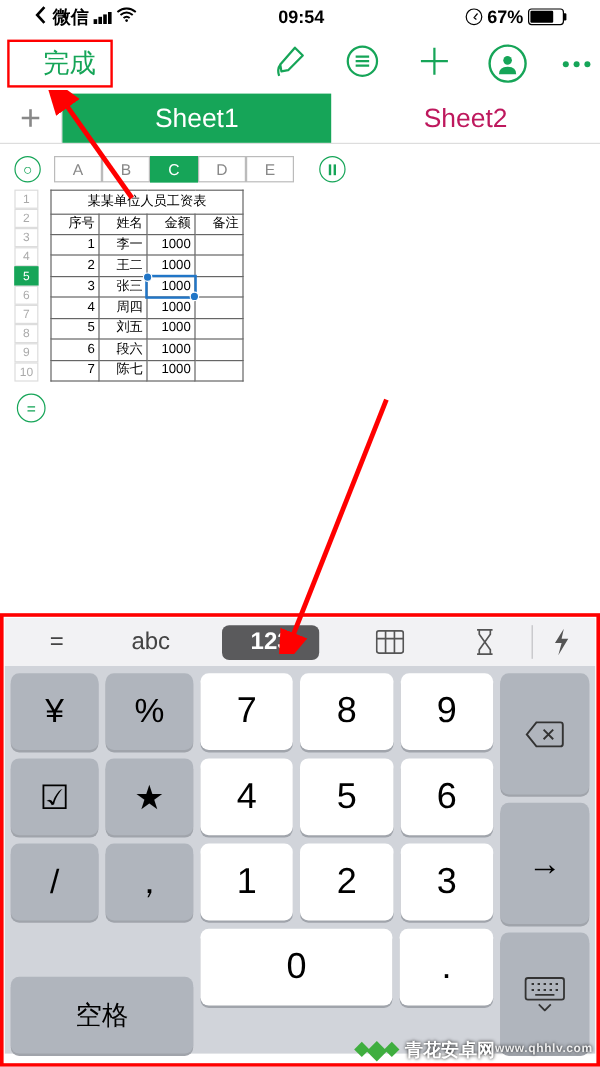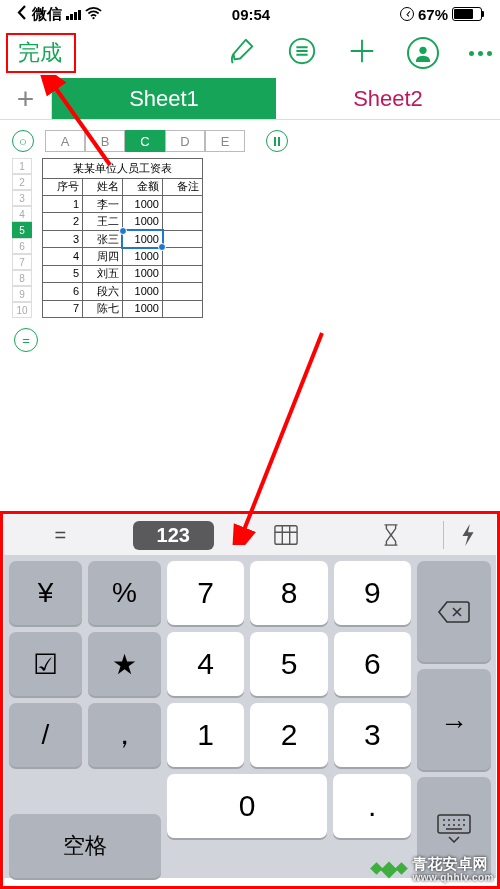--- a/index.html
+++ b/index.html
@@ -1,34 +1,34 @@
 <!DOCTYPE html>
 <html><head>
 <meta charset="utf-8">
 <style>
   * { box-sizing: border-box; margin: 0; padding: 0; }
   body { font-family: -apple-system, "PingFang SC", sans-serif; width: 500px; height: 889px; background: #fff; position: relative; overflow: hidden; }
-  .status-bar { height: 28px; display: flex; justify-content: space-between; align-items: center; padding: 0 16px; font-size: 15px; font-weight: 600; }
+  .status-bar { height: 28px; display: flex; justify-content: space-between; align-items: center; padding: 0 28px; font-size: 15px; font-weight: 600; }
   .status-left { display: flex; align-items: center; gap: 4px; }
   .status-right { display: flex; align-items: center; gap: 4px; }
   .back-chevron svg { width: 12px; height: 15px; }
   .signal-bars { display: flex; align-items: flex-end; gap: 1px; height: 12px; }
   .signal-bars span { width: 3px; background: #000; display: block; }
   .b1 { height: 4px; } .b2 { height: 6px; } .b3 { height: 8px; } .b4 { height: 10px; }
   .wifi svg { width: 17px; height: 13px; }
   .battery { display: flex; align-items: center; }
   .battery-body { width: 30px; height: 14px; border: 1.5px solid #000; border-radius: 3px; position: relative; }
   .battery-fill { position: absolute; left: 1px; top: 1px; bottom: 1px; width: 67%; background: #000; border-radius: 1px; }
   .battery-tip { width: 2px; height: 6px; background: #000; border-radius: 0 1px 1px 0; }
   .clock-icon { width: 14px; height: 14px; border: 1.5px solid #000; border-radius: 50%; position: relative; }
   .clock-icon::before { content: ""; position: absolute; left: 50%; top: 50%; width: 4px; height: 1px; background: #000; transform-origin: 0 0; transform: rotate(-50deg); }
   .clock-icon::after { content: ""; position: absolute; left: 50%; top: 50%; width: 3px; height: 1px; background: #000; transform-origin: 0 0; transform: rotate(40deg); }
 
   .toolbar { height: 50px; display: flex; align-items: center; justify-content: space-between; padding: 0 8px 0 6px; position: relative; }
-  .done-box { border: 2.5px solid #ff0000; padding: 3px 12px 3px 10px; }
+  .done-box { border: 2.5px solid #ff0000; padding: 3px 12px 3px 28px; }
   .done-text { color: #16a558; font-size: 22px; font-weight: 400; }
   .toolbar-icons { display: flex; align-items: center; gap: 30px; }
   .toolbar-icons svg { width: 30px; height: 30px; }
   .avatar-circle { width: 32px; height: 32px; border: 2.5px solid #16a558; border-radius: 50%; display: flex; align-items: center; justify-content: center; }
   .avatar-circle svg { width: 18px; height: 18px; }
   .more-dots { display: flex; gap: 4px; }
   .more-dots span { width: 5px; height: 5px; background: #16a558; border-radius: 50%; }
 
   .sheet-tabs { height: 42px; display: flex; align-items: stretch; border-bottom: 1px solid #ddd; }
   .add-tab { width: 52px; display: flex; align-items: center; justify-content: center; font-size: 30px; color: #888; border-right: 1px solid #ddd; }
@@ -86,21 +86,21 @@
   .mid-row { display: flex; gap: 6px; }
   .mid-key { flex: 1; }
   .space-key { flex: 1; margin-top: 40px; }
   .left-row { display: flex; gap: 6px; }
   .left-key { flex: 1; }
 
   .watermark { position: absolute; right: 6px; bottom: 6px; z-index: 10; display: flex; align-items: center; gap: 6px; color: #fff; text-shadow: 0 0 3px #000; font-weight: 600; }
   .wm-logo { display: flex; gap: 2px; }
   .wm-logo span { width: 9px; height: 9px; background: #3fae3f; transform: rotate(45deg); }
   .wm-logo span:nth-child(2) { width: 12px; height: 12px; }
-  .wm-text { display: flex; flex-direction: column; line-height: 1; }
+  .wm-text { display: flex; flex-direction: row; line-height: 1; }
   .wm-text .t1 { font-size: 15px; }
   .wm-text .t2 { font-size: 10px; letter-spacing: 0.5px; color: #eee; margin-top: 2px; }
 </style>
 </head>
 <body>
 
 <div class="status-bar">
   <div class="status-left">
     <span class="back-chevron"><svg viewBox="0 0 10 15">
           <path d="M8 1 L2 7.5 L8 14" stroke="#000" stroke-width="2.2" fill="none"></path>
@@ -266,20 +266,21 @@
       <marker id="ah2" markerWidth="10" markerHeight="10" refX="2" refY="3" orient="auto">
         <path d="M0,0 L0,6 L9,3 z" fill="#ff0000"></path>
       </marker>
     </defs>
     <line x1="310" y1="8" x2="230" y2="210" stroke="#ff0000" stroke-width="4" marker-end="url(#ah2)"></line>
   </svg>
 
 <div class="kbd-wrap">
   <div class="kbd-bar">
     <div class="kbd-bar-item">=</div>
+    <div class="kbd-bar-item">abc</div>
     <div class="kbd-bar-item pill">123</div>
     <div class="kbd-bar-item">
         <svg viewBox="0 0 26 22">
           <rect x="1" y="1" width="24" height="20" rx="2" stroke="#555" stroke-width="1.5" fill="none"></rect>
           <path d="M1 8h24 M9 1v20 M17 1v20" stroke="#555" stroke-width="1.5"></path>
         </svg>
       </div>
     <div class="kbd-bar-item">
         <svg viewBox="0 0 20 26">
           <path d="M3 2h14 M3 24h14 M5 2v4 l5 7 l-5 7v4 M15 2v4 l-5 7 l5 7v4" stroke="#555" stroke-width="1.5" fill="none"></path>

